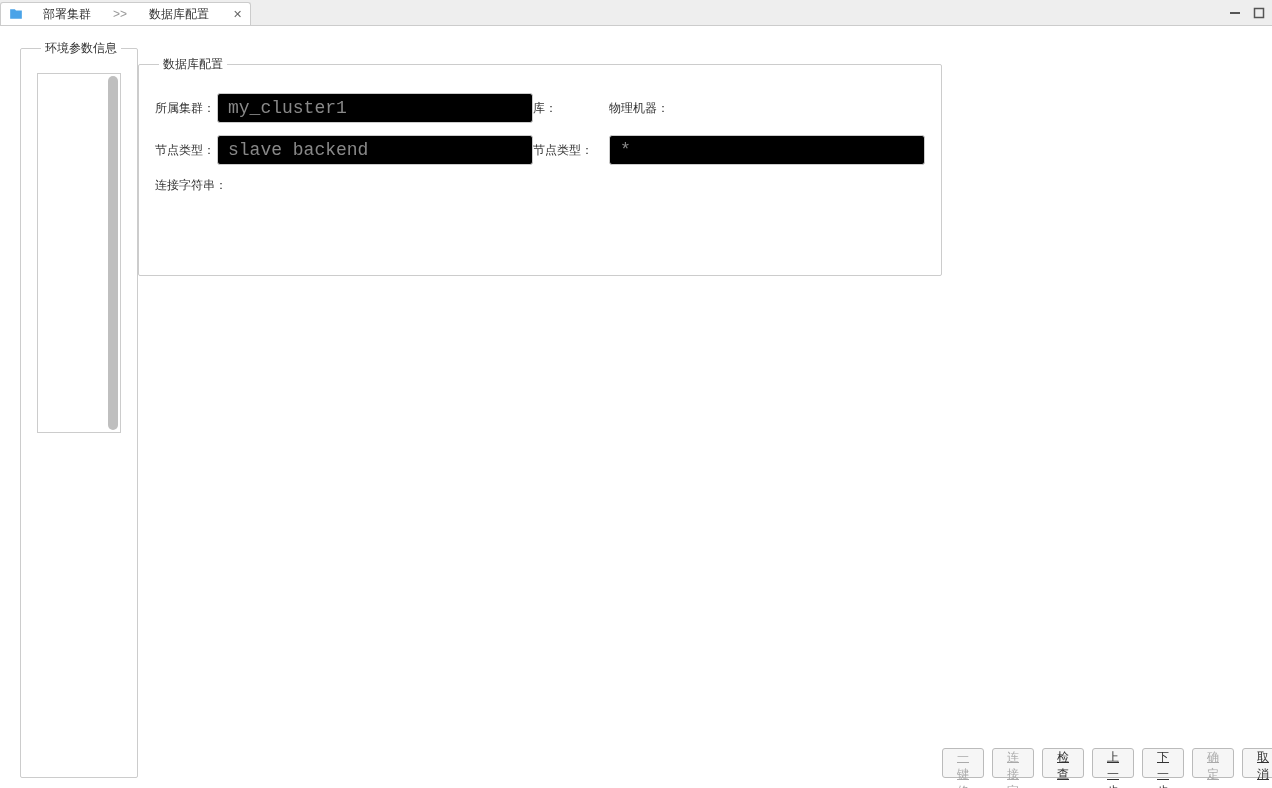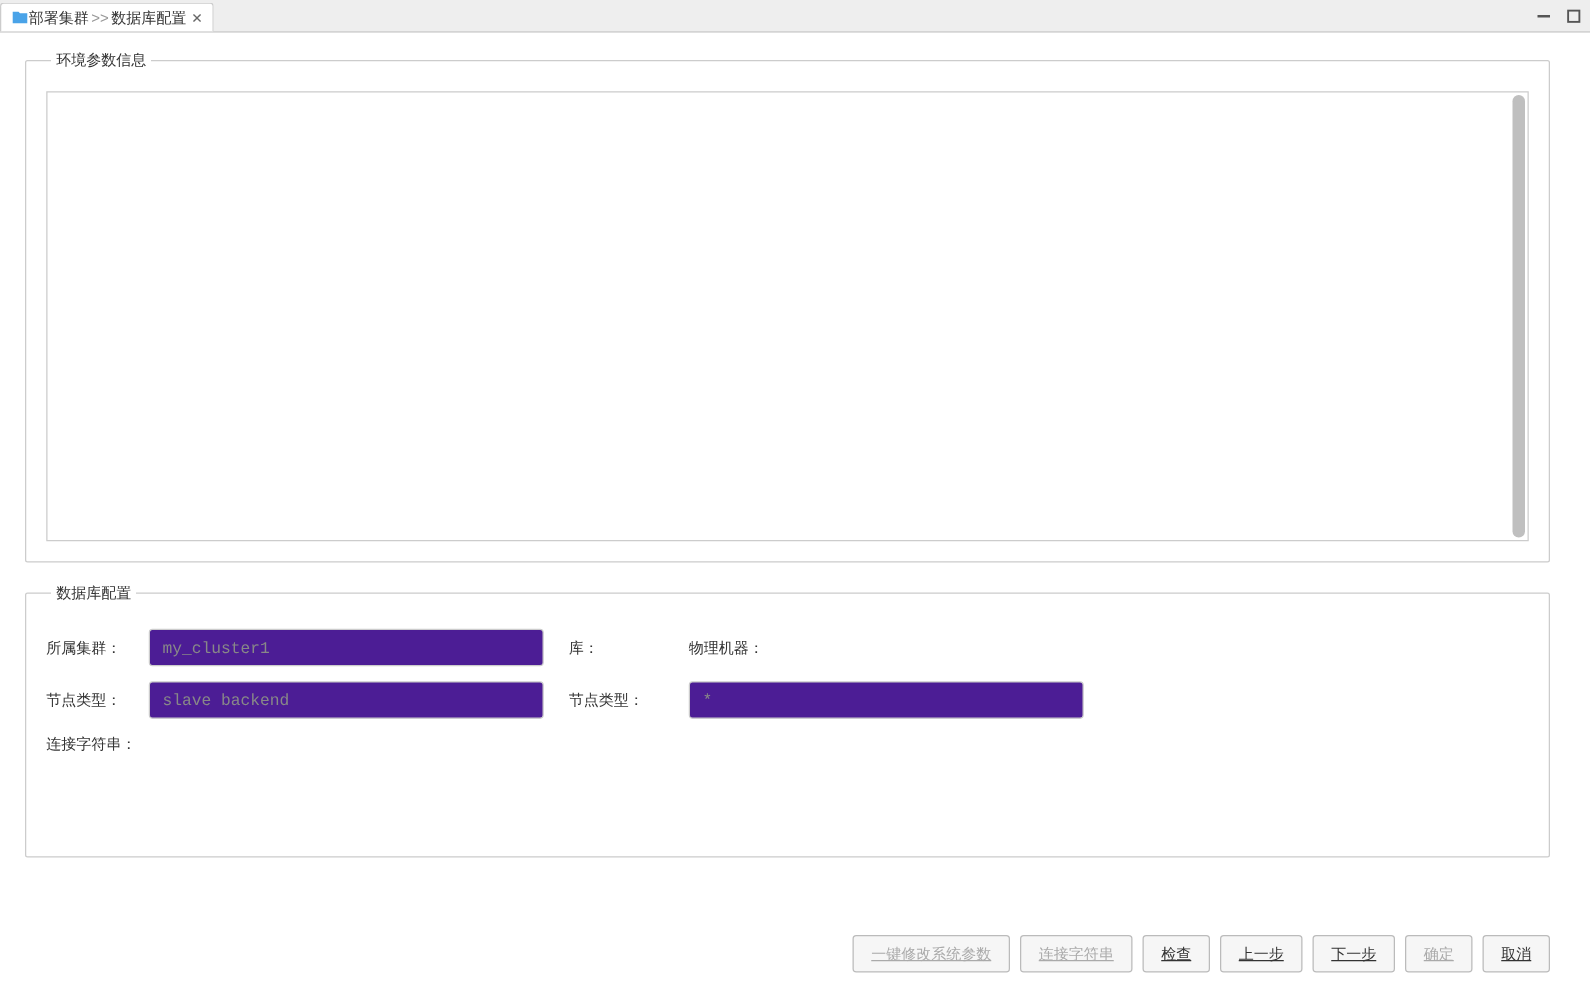--- a/index.html
+++ b/index.html
@@ -26,21 +26,21 @@
     }
     .tab {
       display: flex;
       align-items: center;
       padding: 0 8px;
       background: #fff;
       border: 1px solid #ccc;
       border-bottom: none;
       border-top-left-radius: 3px;
       border-top-right-radius: 3px;
-      gap: 0;
+      gap: 20px;
       margin-top: 2px;
       position: relative;
       z-index: 2;
     }
     .tab .folder-icon svg {
       width: 14px;
       height: 14px;
       display: block;
     }
     .tab .breadcrumb-sep {
@@ -65,24 +65,24 @@
       width: 14px;
       height: 14px;
       display: flex;
       align-items: center;
       justify-content: center;
       color: #555;
     }
     .content-area {
       background: #fff;
       border-top: none;
-      padding: 14px 32px 10px 20px;
+      padding: 14px 20px 10px 20px;
       height: calc(788px - 26px);
       display: flex;
-      flex-direction: column;
+      flex-direction: row;
     }
     fieldset {
       border: 1px solid #ccc;
       border-radius: 2px;
       padding: 16px 16px;
       position: relative;
     }
     fieldset legend {
       font-size: 12px;
       color: #333;
@@ -116,38 +116,38 @@
       border-radius: 5px;
     }
     .db-fieldset {
       margin-top: 16px;
       height: 220px;
       font-family: Liberation Mono, monospace;
     }
     .form-grid {
       display: grid;
       grid-template-columns: 62px 316px 76px 316px;
-      gap: 12px 20px;
+      gap: 12px 0;
       align-items: center;
       margin-top: 4px;
     }
     .form-grid label {
       color: #333;
       text-align: left;
       white-space: nowrap;
     }
     .form-grid input[type="text"] {
       width: 100%;
       height: 30px;
       padding: 4px 10px;
       border: 1px solid #ccc;
       border-radius: 3px;
-      background: #4c1d95;
+      background: #000000;
       color: #888;
-      font-size: 13px;
+      font-size: 18px;
       font-family: inherit;
     }
     .button-bar {
       margin-top: auto;
       padding-top: 20px;
       display: flex;
       justify-content: flex-end;
       gap: 8px;
     }
     .button-bar button {

